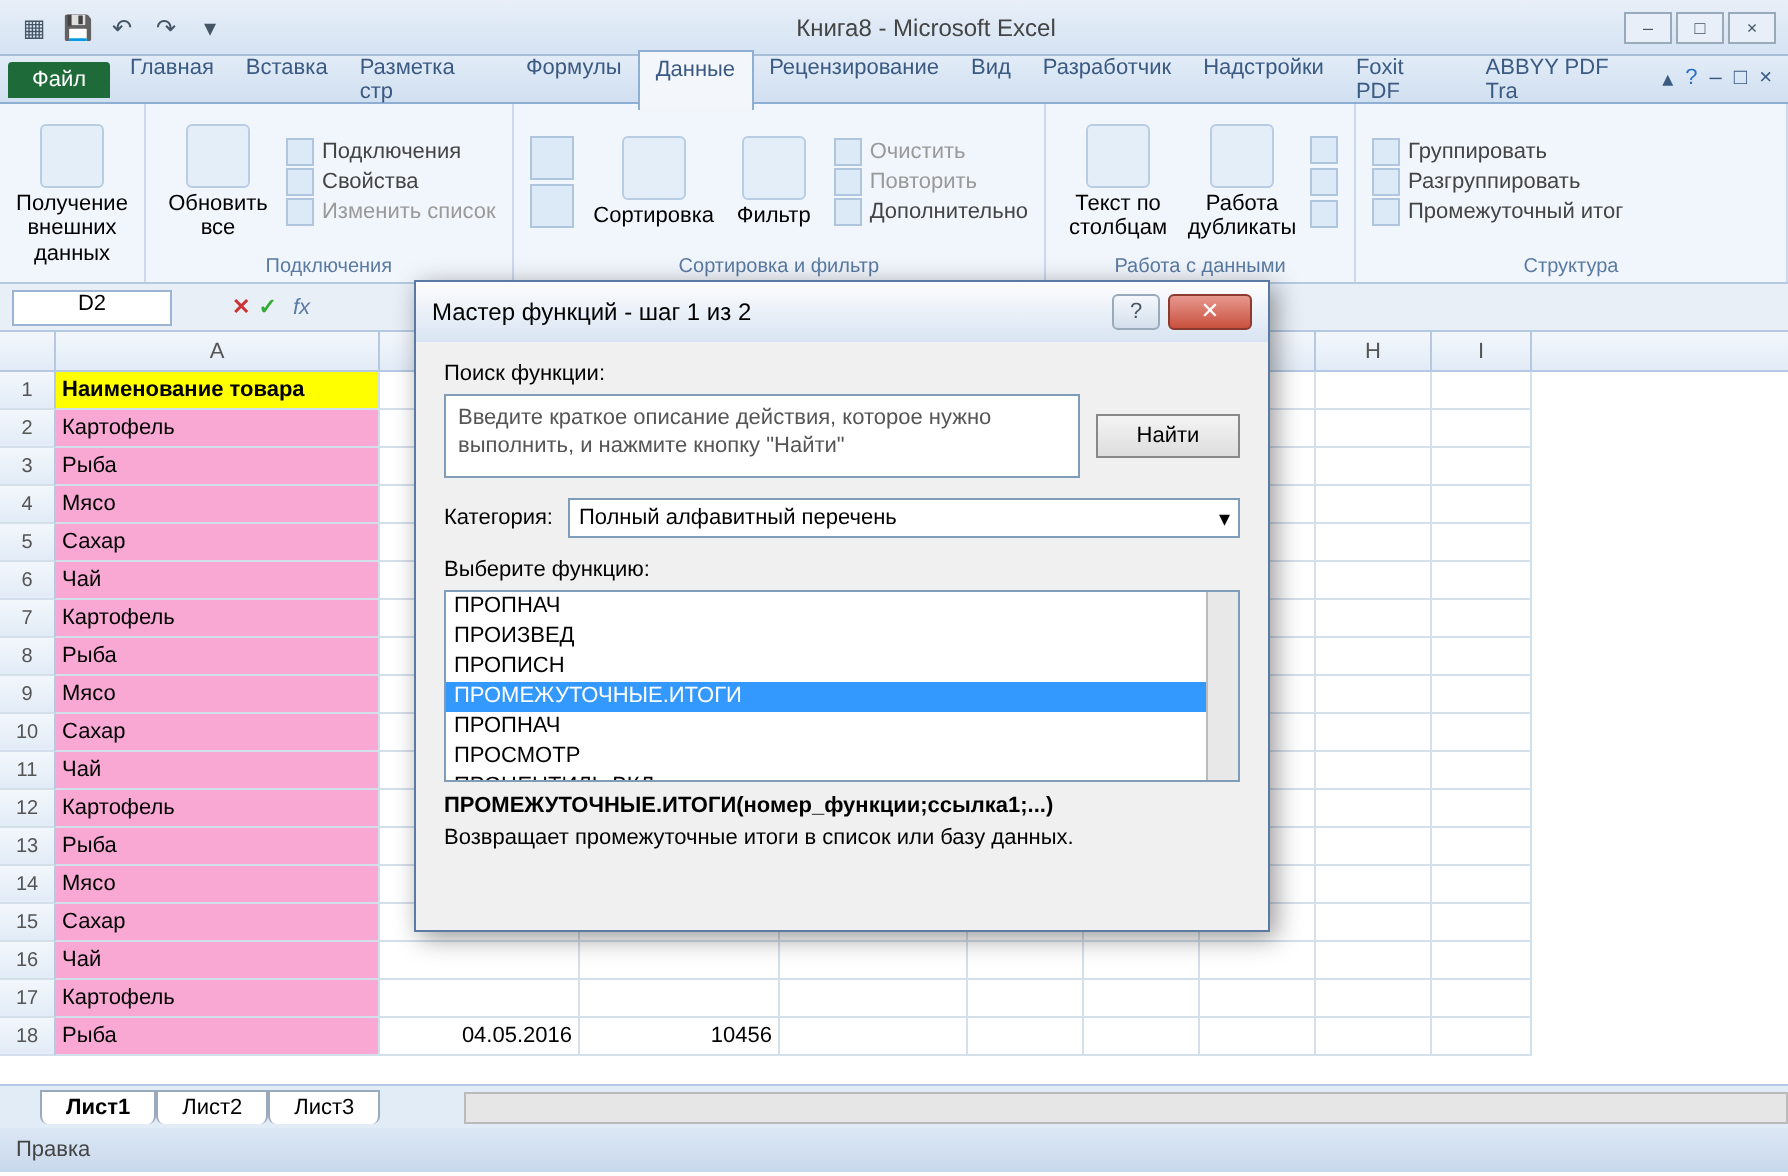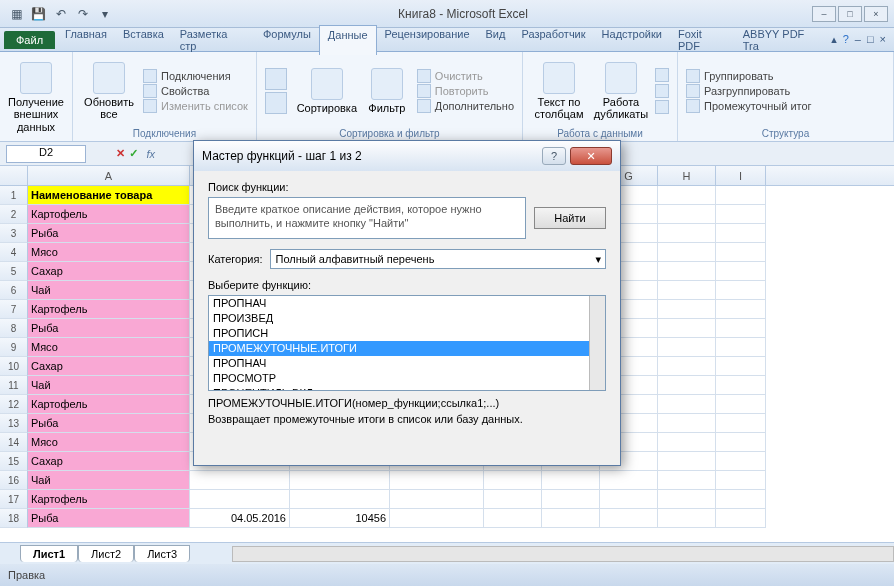--- a/index.html
+++ b/index.html
@@ -44,36 +44,36 @@
 .cell.green { background: #f9a8d4; }
 .cell.sel { border: 2px solid #000; line-height: 16px; height: 18px; }
 
 .sheet-tabs { height: 22px; background: #e2ecf7; border-top: 1px solid #b5c9e2; display: flex; align-items: center; padding-left: 20px; gap: 2px; font-size: 11px; }
 .sh-tab { padding: 2px 12px; background: #fff; border: 1px solid #9ab; border-bottom: none; border-radius: 0 0 4px 4px; }
 .sh-tab.active { font-weight: bold; }
 .scrollbar-h { flex: 1; margin-left: 40px; height: 16px; background: #e6e6e6; border: 1px solid #bbb; }
 
 .statusbar { height: 22px; background: linear-gradient(#dce7f4,#c8d8ec); display: flex; align-items: center; padding: 0 8px; font-size: 11px; color: #444; }
 
-.dialog { position: absolute; left: 193px; top: 140px; width: 428px; background: #f0f0f0; border: 1px solid #5a7aa3; box-shadow: 3px 3px 12px rgba(0,0,0,0.4); }
+.dialog { position: absolute; left: 207px; top: 140px; width: 428px; background: #f0f0f0; border: 1px solid #5a7aa3; box-shadow: 3px 3px 12px rgba(0,0,0,0.4); }
 .dlg-title { height: 30px; background: linear-gradient(#fdfdfe,#d8e4f2); display: flex; align-items: center; padding: 0 8px; font-size: 12px; }
 .dlg-title-text { flex: 1; }
 .dlg-close { width: 42px; height: 18px; background: linear-gradient(#e7988f,#c9513e); border: 1px solid #8b3a2f; border-radius: 3px; color: #fff; text-align: center; font-size: 11px; line-height: 16px; margin-left: 4px; }
 .dlg-help { width: 24px; height: 18px; background: linear-gradient(#f4f7fb,#d4dfec); border: 1px solid #9ab; border-radius: 3px; text-align: center; font-size: 11px; line-height: 16px; color: #456; }
 .dlg-body { padding: 10px 14px; font-size: 11px; }
 .dlg-label { margin-bottom: 4px; }
 .dlg-row { display: flex; gap: 8px; margin-bottom: 10px; align-items: center; }
 .search-box { flex: 1; height: 42px; background: #fff; border: 1px solid #7f9db9; padding: 4px 6px; color: #555; line-height: 1.3; }
 .find-btn { width: 72px; height: 22px; background: linear-gradient(#f4f4f4,#ddd); border: 1px solid #888; font-size: 11px; }
 .cat-select { flex: 1; height: 20px; background: #fff; border: 1px solid #7f9db9; padding: 0 4px; display: flex; align-items: center; justify-content: space-between; }
 .fn-list { height: 96px; background: #fff; border: 1px solid #7f9db9; overflow: hidden; margin-bottom: 6px; position: relative; }
 .fn-list .item { padding: 0 4px; line-height: 15px; height: 15px; font-size: 11px; }
 .fn-list .item.sel { background: #3399ff; color: #fff; }
 .fn-list .sb { position: absolute; right: 0; top: 0; width: 16px; height: 100%; background: #e8e8e8; border-left: 1px solid #bbb; }
-.fn-sig { font-weight: normal; margin-bottom: 4px; }
+.fn-sig { font-weight: bold; margin-bottom: 4px; }
 .fn-desc { margin-bottom: 30px; }
 .dlg-link { color: #0066cc; text-decoration: underline; cursor: pointer; }
 .dlg-footer { display: flex; align-items: center; padding: 8px 14px 12px; }
 .dlg-btn { width: 72px; height: 22px; background: linear-gradient(#f4f4f4,#ddd); border: 1px solid #888; font-size: 11px; }
 .ok-highlight { border: 4px solid #e32; border-radius: 10px; padding: 4px; margin-right: 8px; }
 .ok-highlight button { background: linear-gradient(#f0f6fd,#cfe1f5); border: 1px solid #3a74b5; }
 </style>
 </head>
 <body>
 

